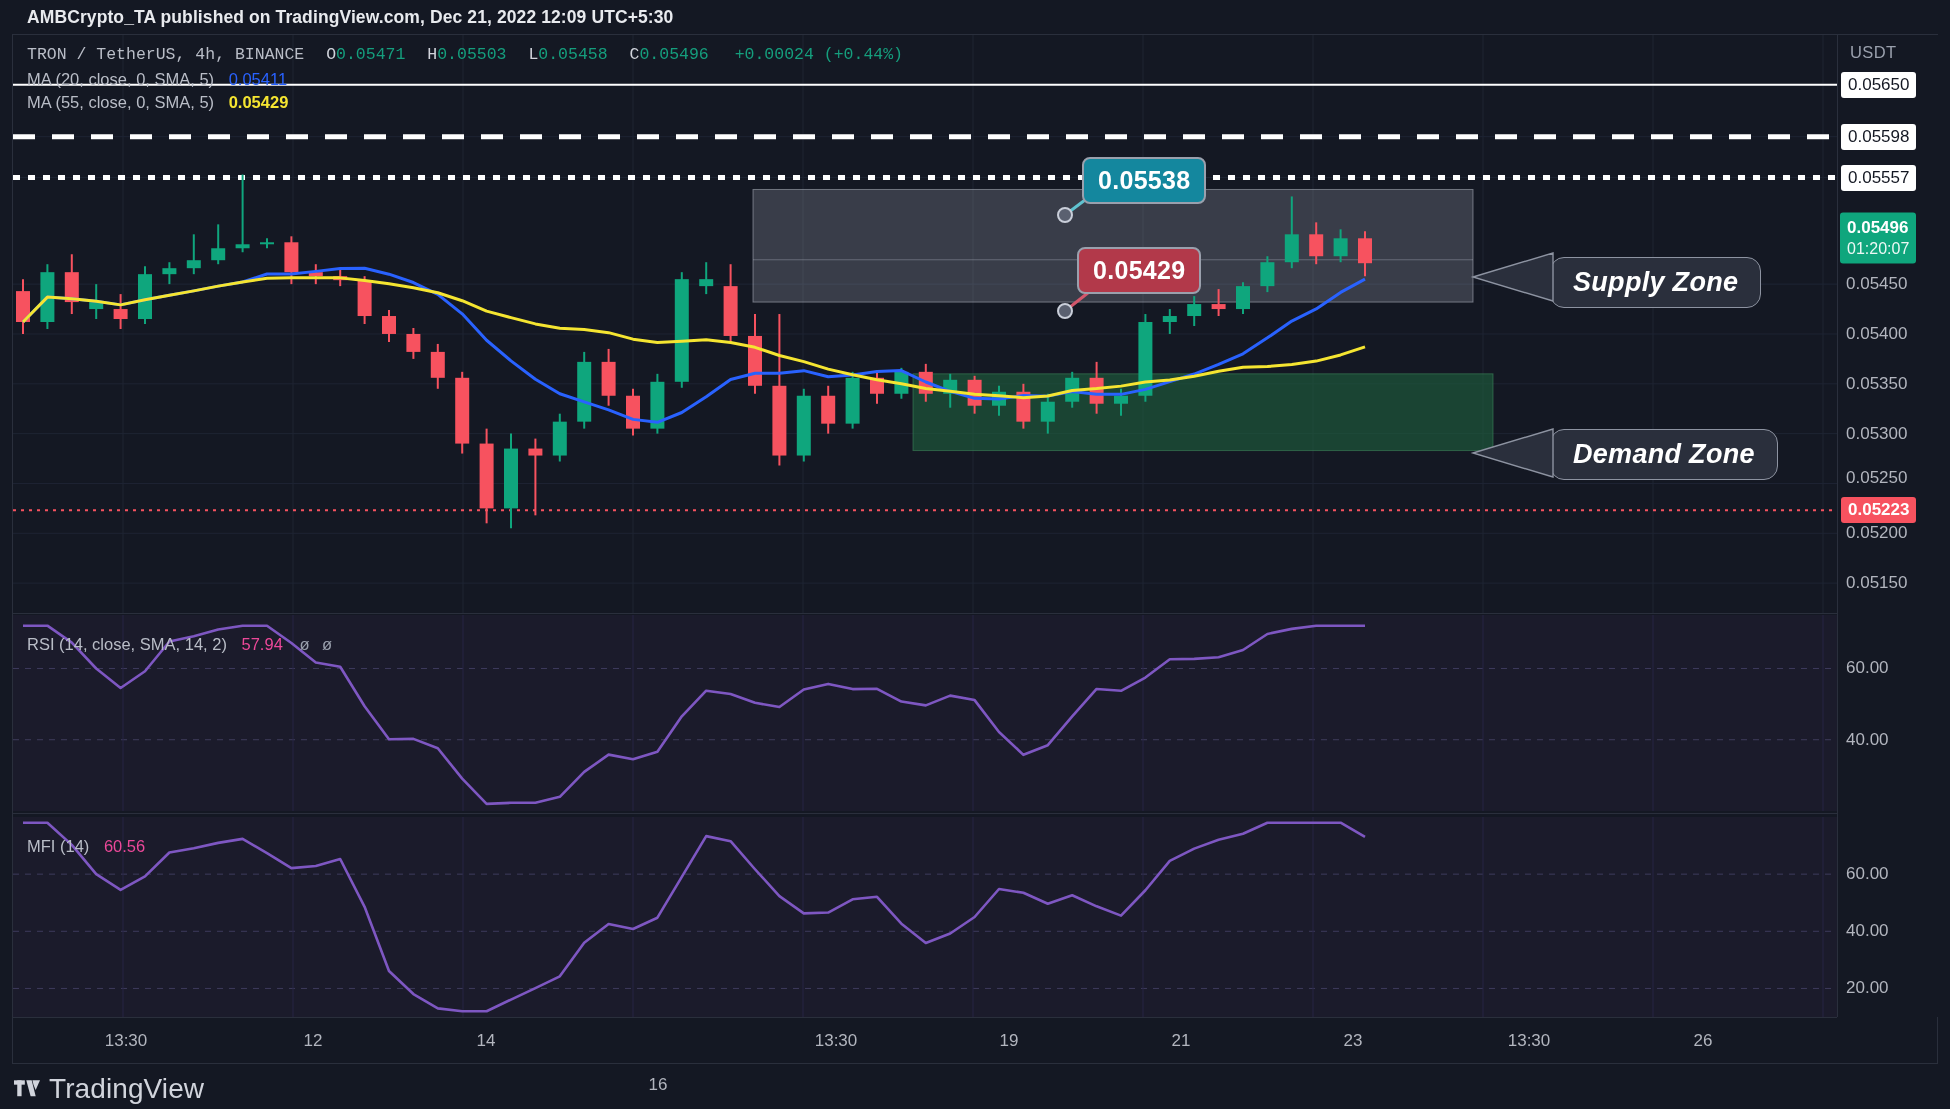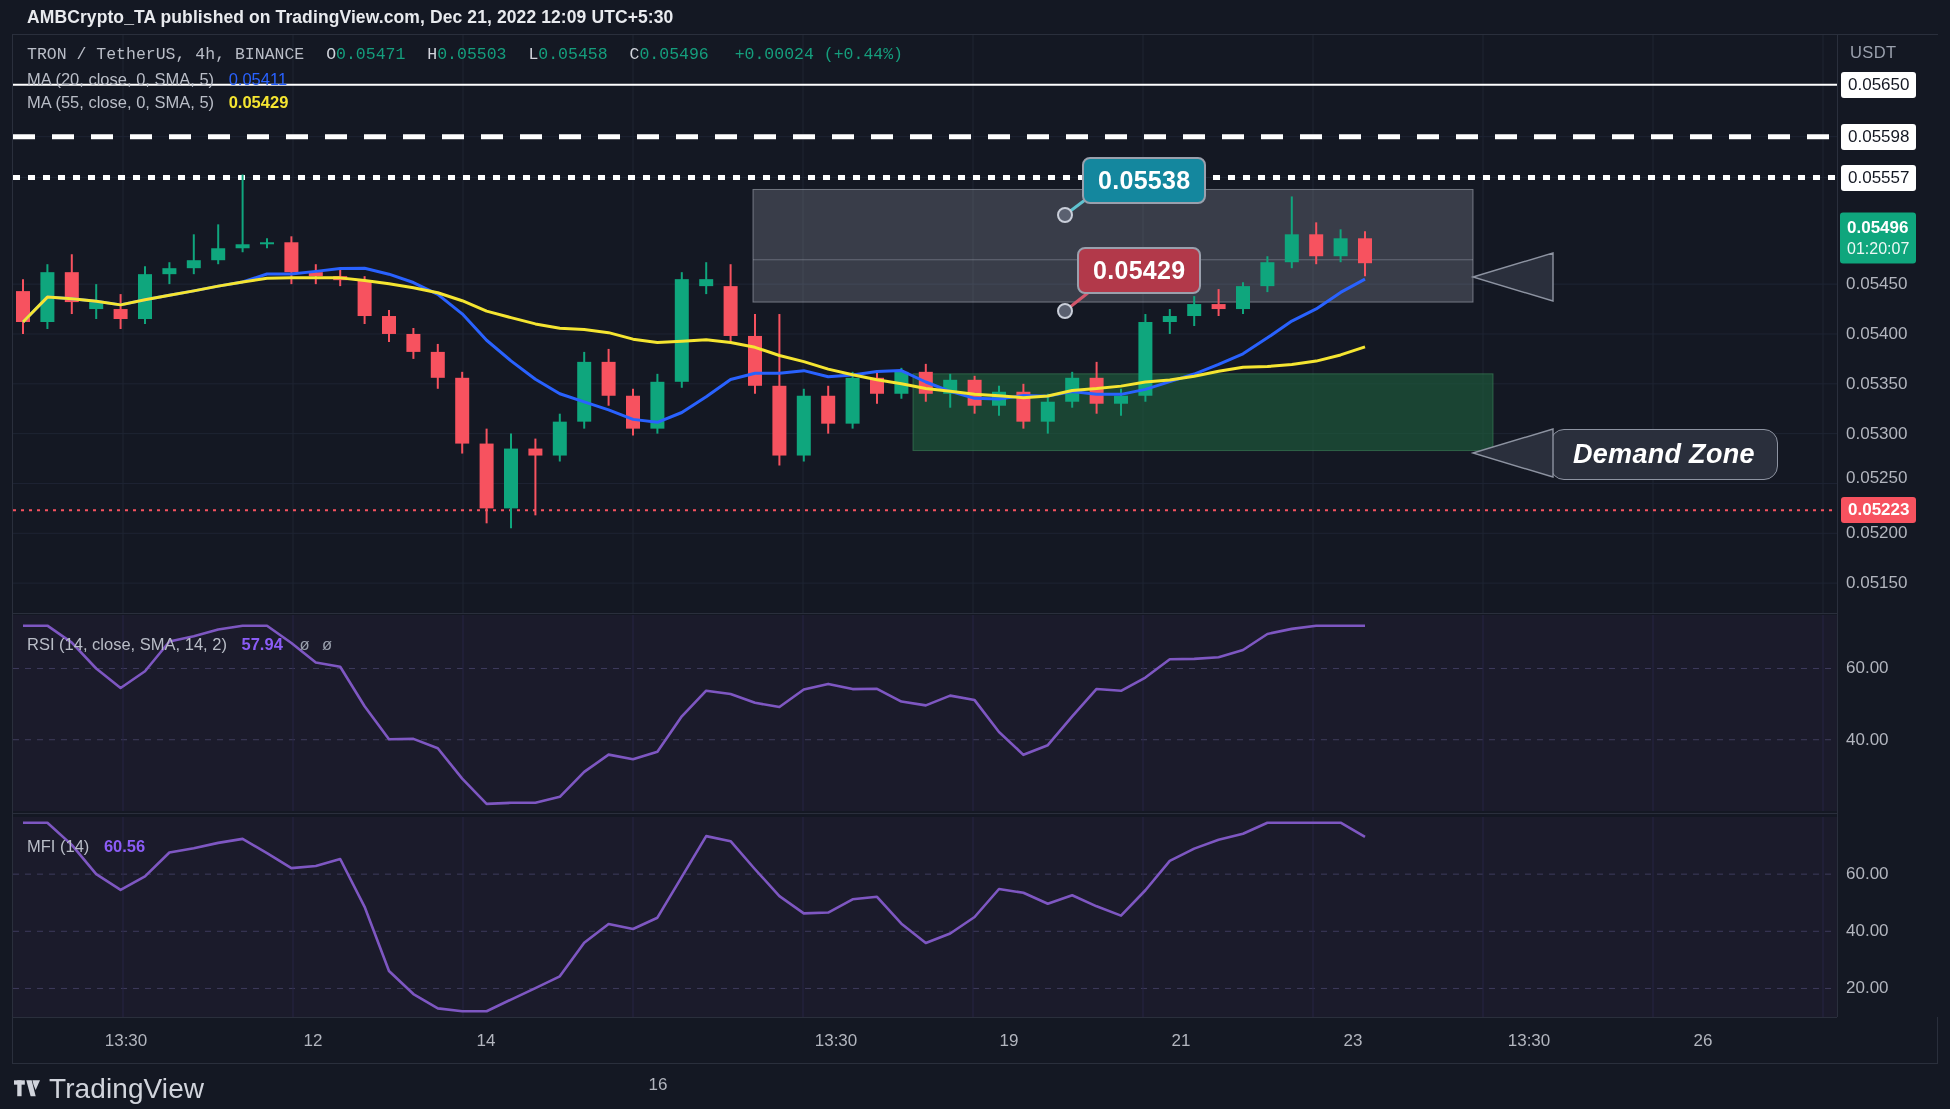--- a/index.html
+++ b/index.html
@@ -67,21 +67,21 @@
 
   
   .legend { position: absolute; left: 14px; white-space: nowrap; font-size: 16.5px; }
   .legend-main { top: 10px; font-family: Liberation Mono, monospace; }
   .legend-ma20 { top: 35px; }
   .legend-ma55 { top: 58px; }
   .lg-name { color: #b9bdc7; }
   .lg-green { color: #159e7d; }
   .lg-blue  { color: #2962ff; }
   .lg-yellow{ color: #f5e531; font-weight: 700; }
-  .lg-purple{ color: #8b5cf6; font-weight: bold; }
+  .lg-purple{ color: #ec4899; }
   .lg-grey  { color: #9aa0ad; }
   .lg-white { color: #d1d4dc; }
   .legend-ind { position: absolute; left: 14px; top: 20px; font-size: 16.5px; white-space: nowrap; }
 
   
   .callout {
     position: absolute; border-radius: 8px; padding: 7px 14px;
     font-size: 25px; font-weight: 700; color: #fff;
     border: 2px solid #9aa0ad; white-space: nowrap; letter-spacing: .3px;
   }
@@ -328,20 +328,23 @@
     <div class="legend legend-ma20">
       <span class="lg-name">MA (20, close, 0, SMA, 5)</span>
       <span class="lg-blue" style="margin-left:10px">0.05411</span>
     </div>
 
     <div class="legend legend-ma55">
       <span class="lg-name">MA (55, close, 0, SMA, 5)</span>
       <span class="lg-yellow" style="margin-left:10px">0.05429</span>
     </div>
 
+    <div class="zone-label" style="left:1537px; top:222px;">
+      <span>Supply Zone</span>
+    </div>
     <div class="zone-label" style="left:1537px; top:394px;">
       <span>Demand Zone</span>
     </div>
 
     <svg style="position:absolute; left:1460px; top:190px; pointer-events:none;" width="110" height="250">
       <polygon points="0,52 80,28 80,76" fill="#2a2f3c" stroke="#8d93a1" stroke-width="1.4"></polygon>
       <polygon points="0,228 80,204 80,252" fill="#2a2f3c" stroke="#8d93a1" stroke-width="1.4"></polygon>
     </svg>
 
     <svg style="position:absolute; left:1030px; top:140px; pointer-events:none;" width="80" height="50">

